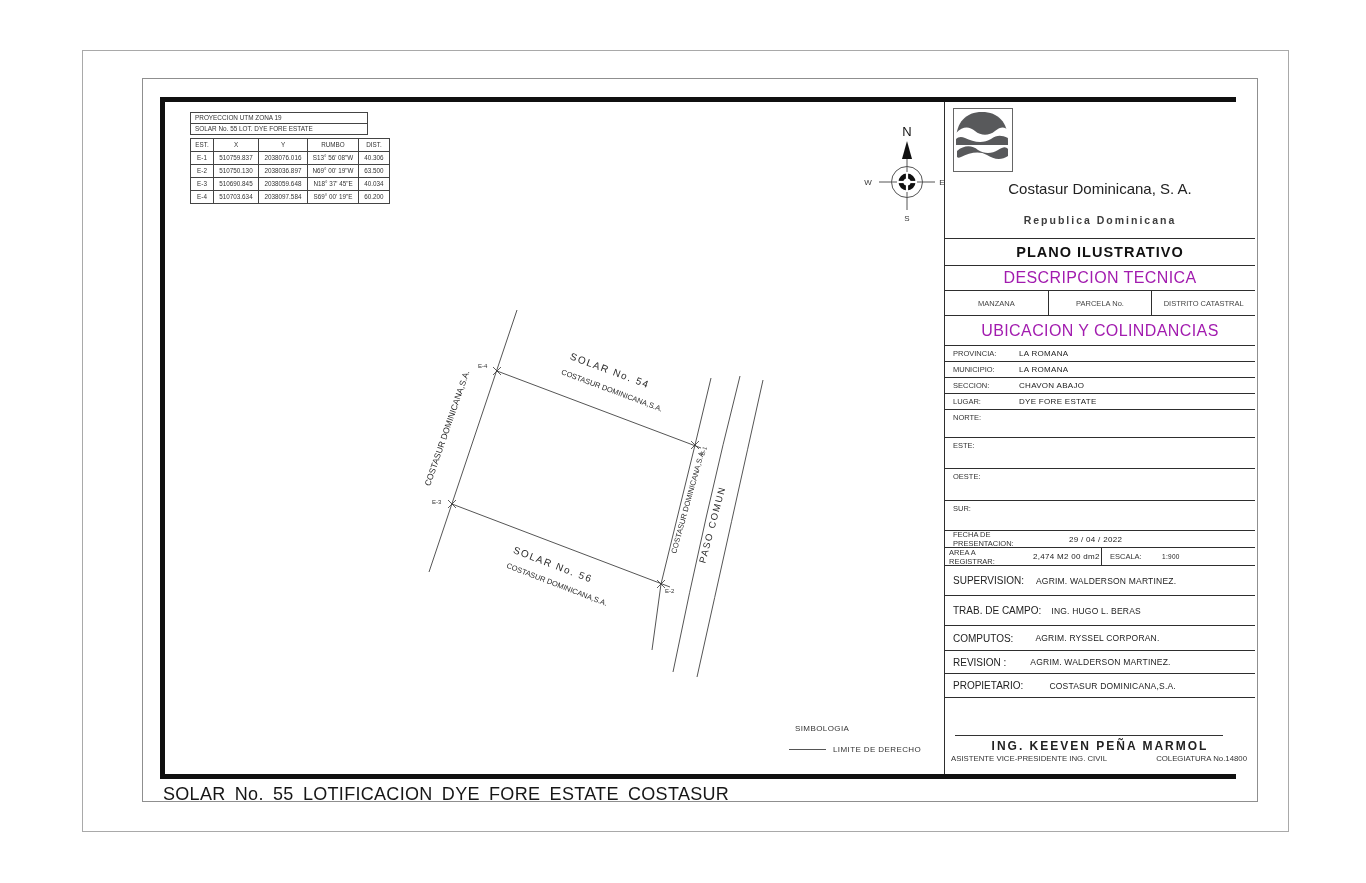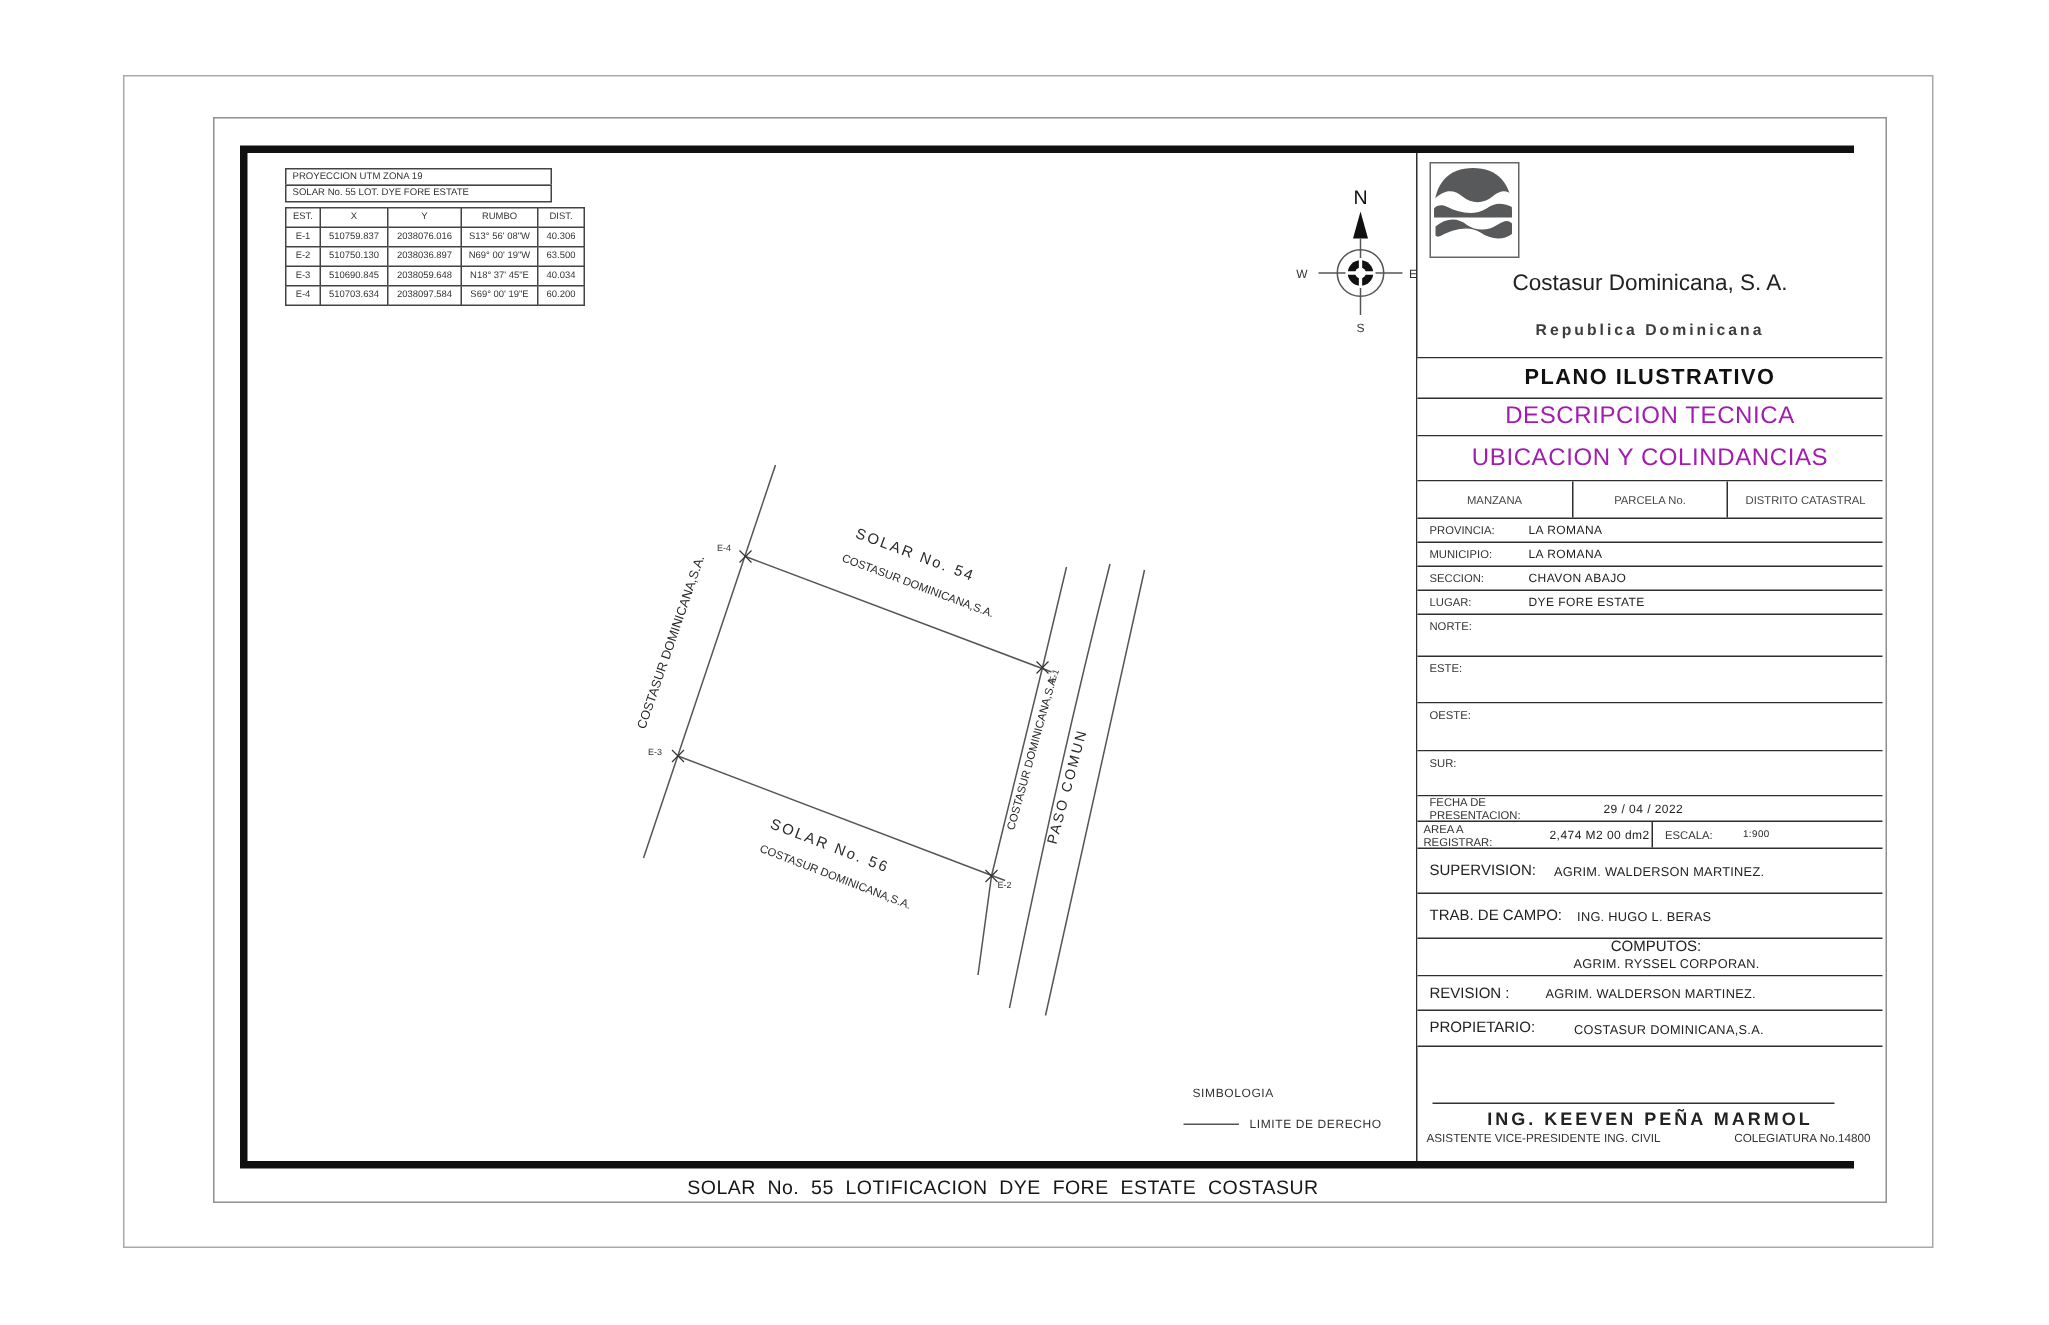--- a/index.html
+++ b/index.html
@@ -43,21 +43,21 @@
   .empty-row{align-items:flex-start;padding-top:3px;}
   .a-cell1{width:157px;flex:none;display:flex;align-items:center;height:100%;border-right:1px solid #2e2e2e;box-sizing:border-box;}
   .a-cell2{flex:1;display:flex;align-items:center;height:100%;}
   .s-label{font-size:10px;color:#222;padding-left:8px;flex:none;}
   .s-value{font-size:8.5px;color:#222;letter-spacing:.2px;}
   .sig-rule{position:absolute;left:10px;top:633px;width:268px;border-top:1px solid #333;}
   .sig-name{position:absolute;left:0;top:637px;width:100%;text-align:center;font-size:12px;font-weight:bold;letter-spacing:2px;color:#222;}
   .sig-sub{position:absolute;left:0;top:652px;width:100%;font-size:7.8px;color:#333;}
   .sig-sub .l{position:absolute;left:6px;top:0;}
   .sig-sub .r{position:absolute;right:8px;top:0;}
-  .bottom-title{position:absolute;left:163px;top:784px;width:716px;text-align:right;font-size:13px;color:#161616;word-spacing:4px;letter-spacing:.3px;}
+  .bottom-title{position:absolute;left:163px;top:784px;width:716px;text-align:left;font-size:18px;color:#161616;word-spacing:4px;letter-spacing:.3px;}
 </style>
 </head>
 <body>
 
 <div class="abs" style="left:0;top:0;width:1366px;height:883px;">
 
   <div class="rect outer"></div>
   <div class="rect mid"></div>
   <div class="frame"></div>
 
@@ -170,27 +170,27 @@
     <div class="addr1">Casa de Campo , La Romana</div>
     <div class="addr2">Republica Dominicana</div>
 
     <div class="tb-rows">
       <div class="row center" style="height:27px;">
         <span class="bold14">PLANO ILUSTRATIVO</span>
       </div>
       <div class="row center" style="height:25px;">
         <span class="bold12">DESCRIPCION TECNICA</span>
       </div>
-      <div class="row center" style="height:30px;">
-        <span class="bold12">UBICACION Y COLINDANCIAS</span>
-      </div>
       <div class="row cols3" style="height:25px;">
         <div class="cell">MANZANA</div>
         <div class="cell">PARCELA No.</div>
         <div class="cell">DISTRITO CATASTRAL</div>
+      </div>
+      <div class="row center" style="height:30px;">
+        <span class="bold12">UBICACION Y COLINDANCIAS</span>
       </div>
 
       <div class="row" style="height:16px;">
         <span class="f-label">PROVINCIA:</span>
         <span class="f-value">LA ROMANA</span>
       </div>
       <div class="row" style="height:16px;">
         <span class="f-label">MUNICIPIO:</span>
         <span class="f-value">LA ROMANA</span>
       </div>
@@ -232,21 +232,21 @@
       </div>
 
       <div class="row" style="height:30px;">
         <span class="s-label">SUPERVISION:</span>
         <span class="s-value" style="margin-left:12px;">AGRIM. WALDERSON MARTINEZ.</span>
       </div>
       <div class="row" style="height:30px;">
         <span class="s-label">TRAB. DE CAMPO:</span>
         <span class="s-value" style="margin-left:10px;">ING. HUGO L. BERAS</span>
       </div>
-      <div class="row" style="height:25px;flex-direction:column;">
+      <div class="row" style="height:25px;">
         <span class="s-label">COMPUTOS:</span>
         <span class="s-value" style="margin-left:22px;">AGRIM. RYSSEL CORPORAN.</span>
       </div>
       <div class="row" style="height:23px;">
         <span class="s-label">REVISION :</span>
         <span class="s-value" style="margin-left:24px;">AGRIM. WALDERSON MARTINEZ.</span>
       </div>
       <div class="row" style="height:24px;">
         <span class="s-label">PROPIETARIO:</span>
         <span class="s-value" style="margin-left:26px;">COSTASUR DOMINICANA,S.A.</span>

